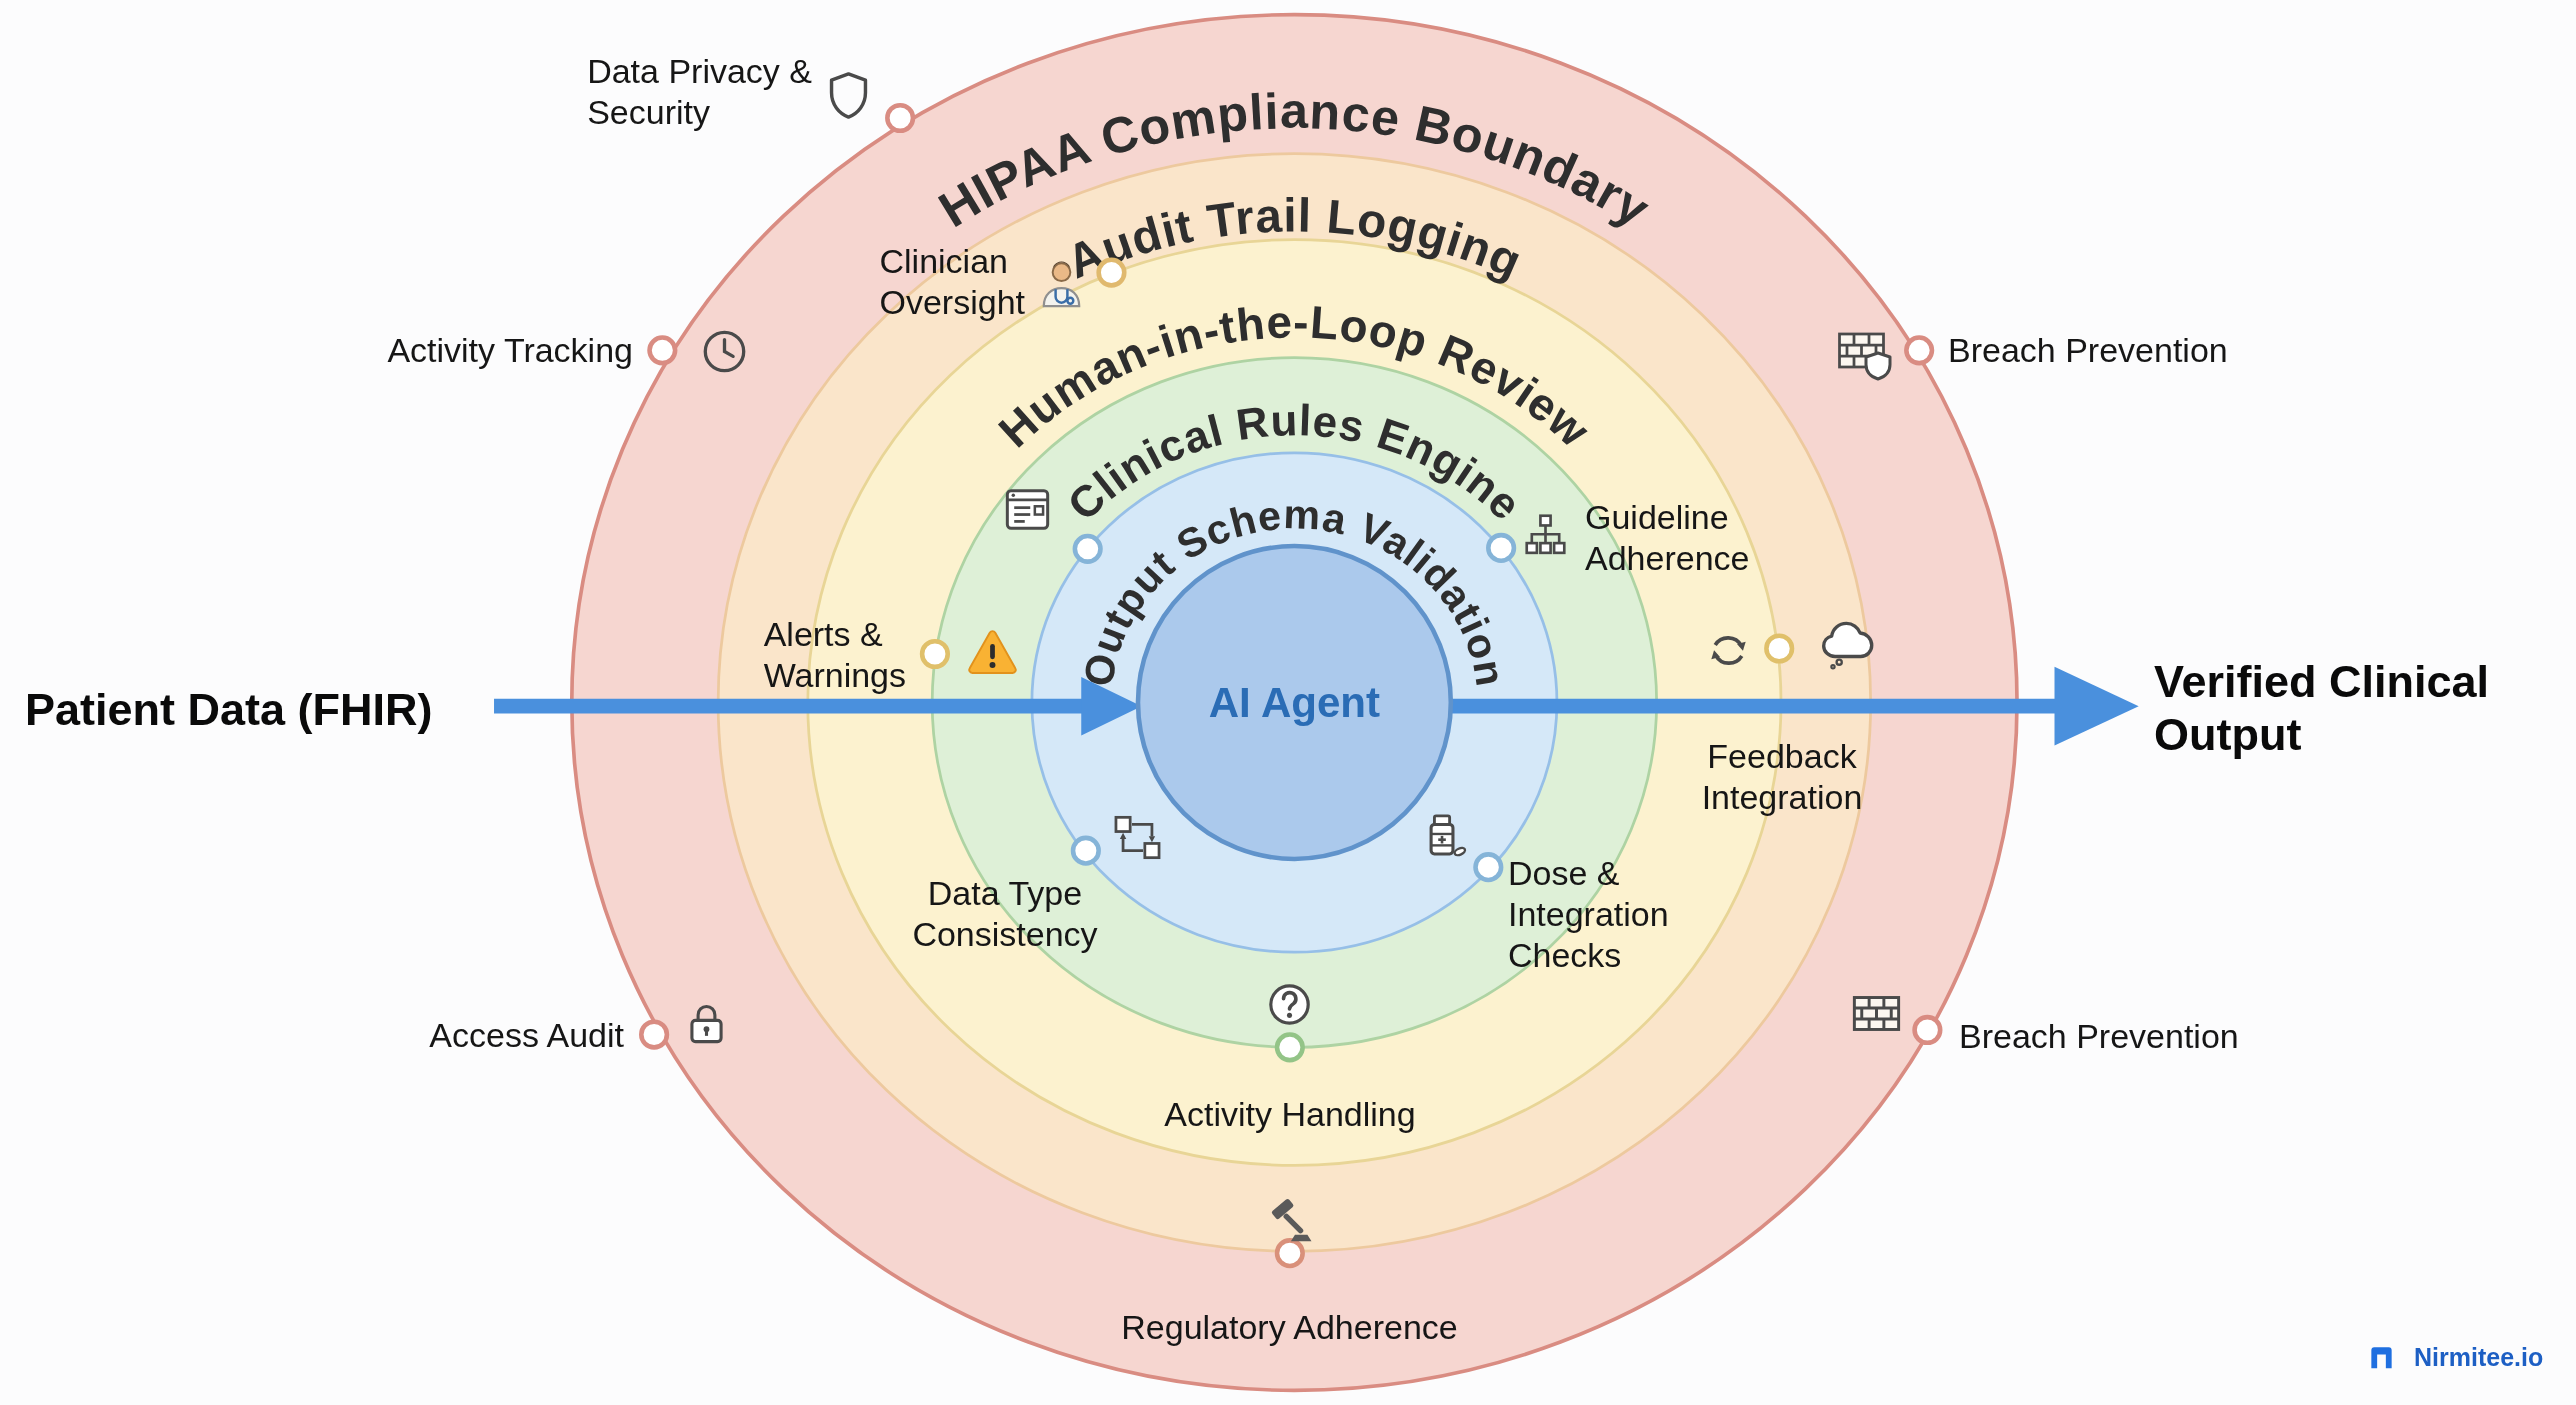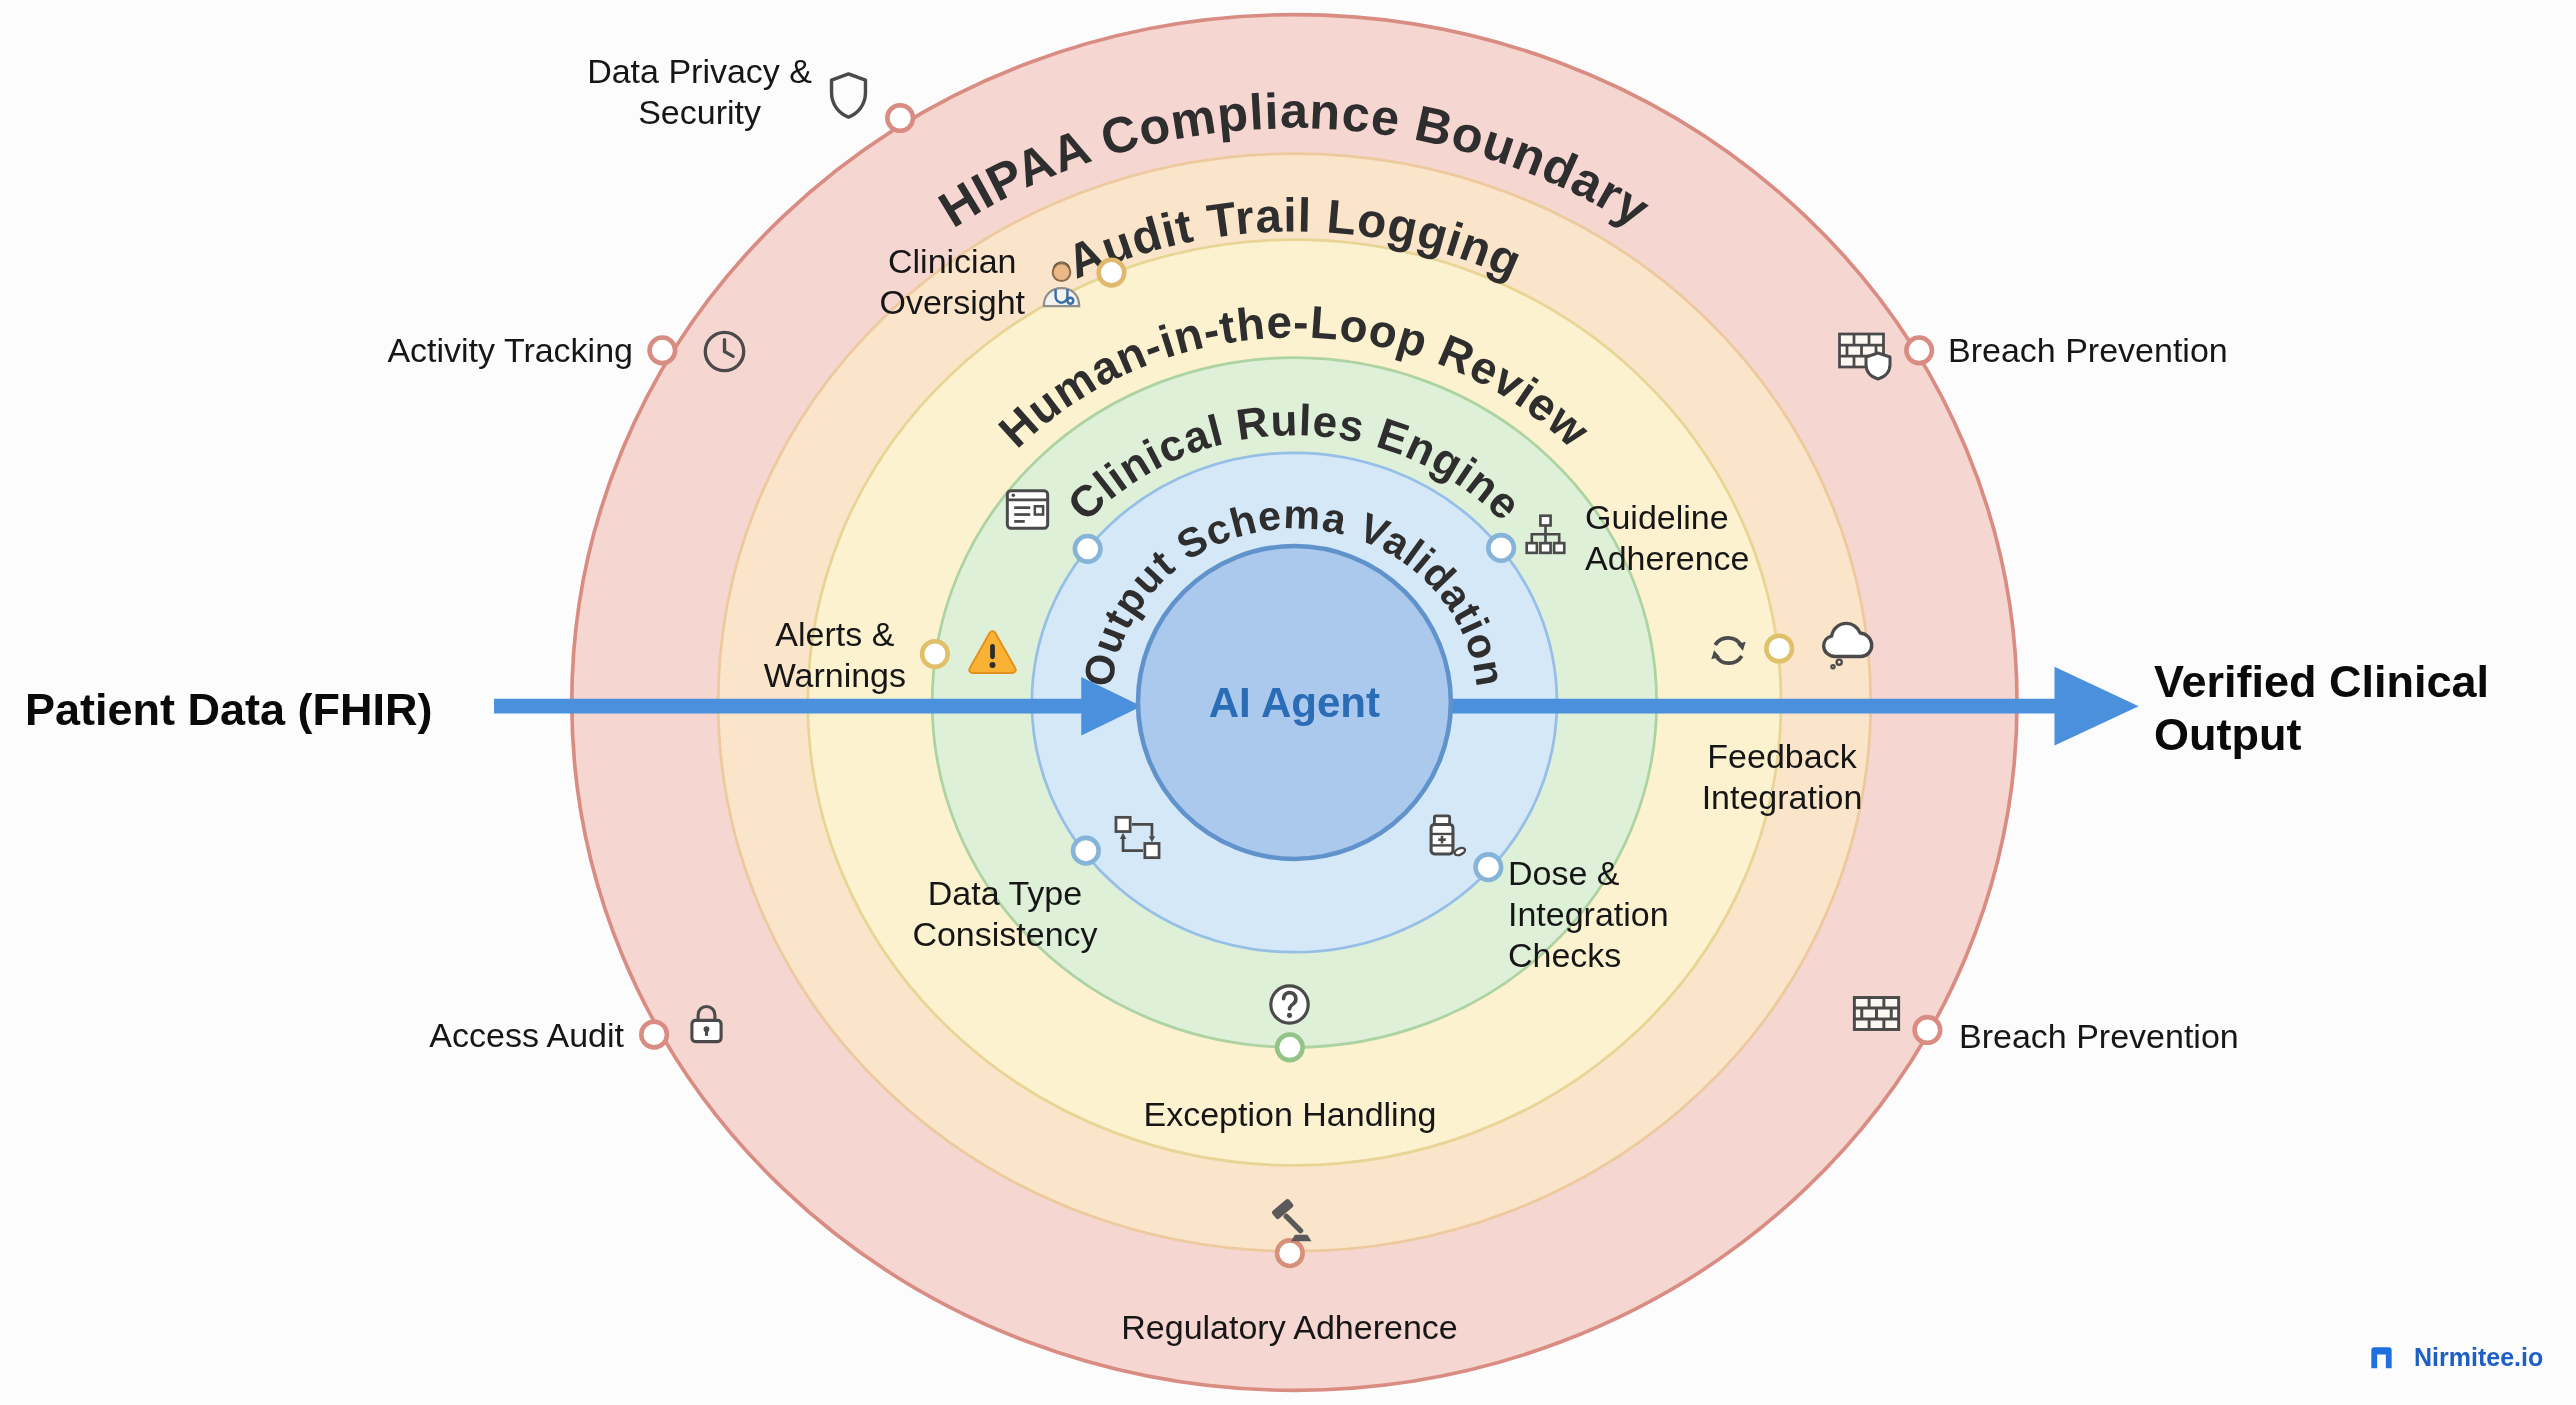--- a/index.html
+++ b/index.html
@@ -1,21 +1,21 @@
 <!DOCTYPE html>
 <html style="font-size:14.6px"><head>
 <meta charset="utf-8">
 <style>
   html,body{margin:0;padding:0;width:2576px;height:1405px;background:#fcfcfd;
     font-family:"Liberation Sans",sans-serif;overflow:hidden}
   #stage{position:absolute;left:0;top:0;width:2576px;height:1405px}
   .base{position:absolute;left:0;top:0}
   .lbl{position:absolute;font-size:34px;line-height:41px;color:#161616;font-weight:500;white-space:nowrap}
   .lbl span{display:block}
-  .r{text-align:center}
+  .r{text-align:left}
   .c{text-align:center}
   .endpoint{position:absolute;font-size:45px;line-height:53px;font-weight:700;color:#0a0a0a;white-space:nowrap}
   .endpoint span{display:block}
   .icon{position:absolute}
   .ringtext{font-family:"Liberation Sans",sans-serif;font-weight:600;fill:#2e2e2e;letter-spacing:1px}
   .rt0{font-size:55px}.rt1{font-size:52px}.rt2{font-size:50px}.rt3{font-size:48px}.rt4{font-size:45px}
   .ai-label{font-family:"Liberation Sans",sans-serif;font-weight:700;font-size:46px}
   .logo{position:absolute;left:2367px;top:1343px;display:flex;align-items:center;gap:18px}
   .logo-text{font-size:25px;font-weight:700;color:#1d5fc4}
 </style>
@@ -231,21 +231,21 @@
     <span>Consistency</span>
   </div>
 
   <div class="lbl" style="left:1508px;top:853px">
     <span>Dose &amp;</span>
     <span>Integration</span>
     <span>Checks</span>
   </div>
 
   <div class="lbl c" style="left:1107px;top:1094px;width:366px">
-    <span>Exception Handling</span>
+    <span>Activity Handling</span>
   </div>
 
   <div class="lbl r" style="right:1952px;top:1015px">
     <span>Access Audit</span>
   </div>
 
   <div class="lbl c" style="left:1015px;top:1307px;width:549px">
     <span>Regulatory Adherence</span>
   </div>
 

